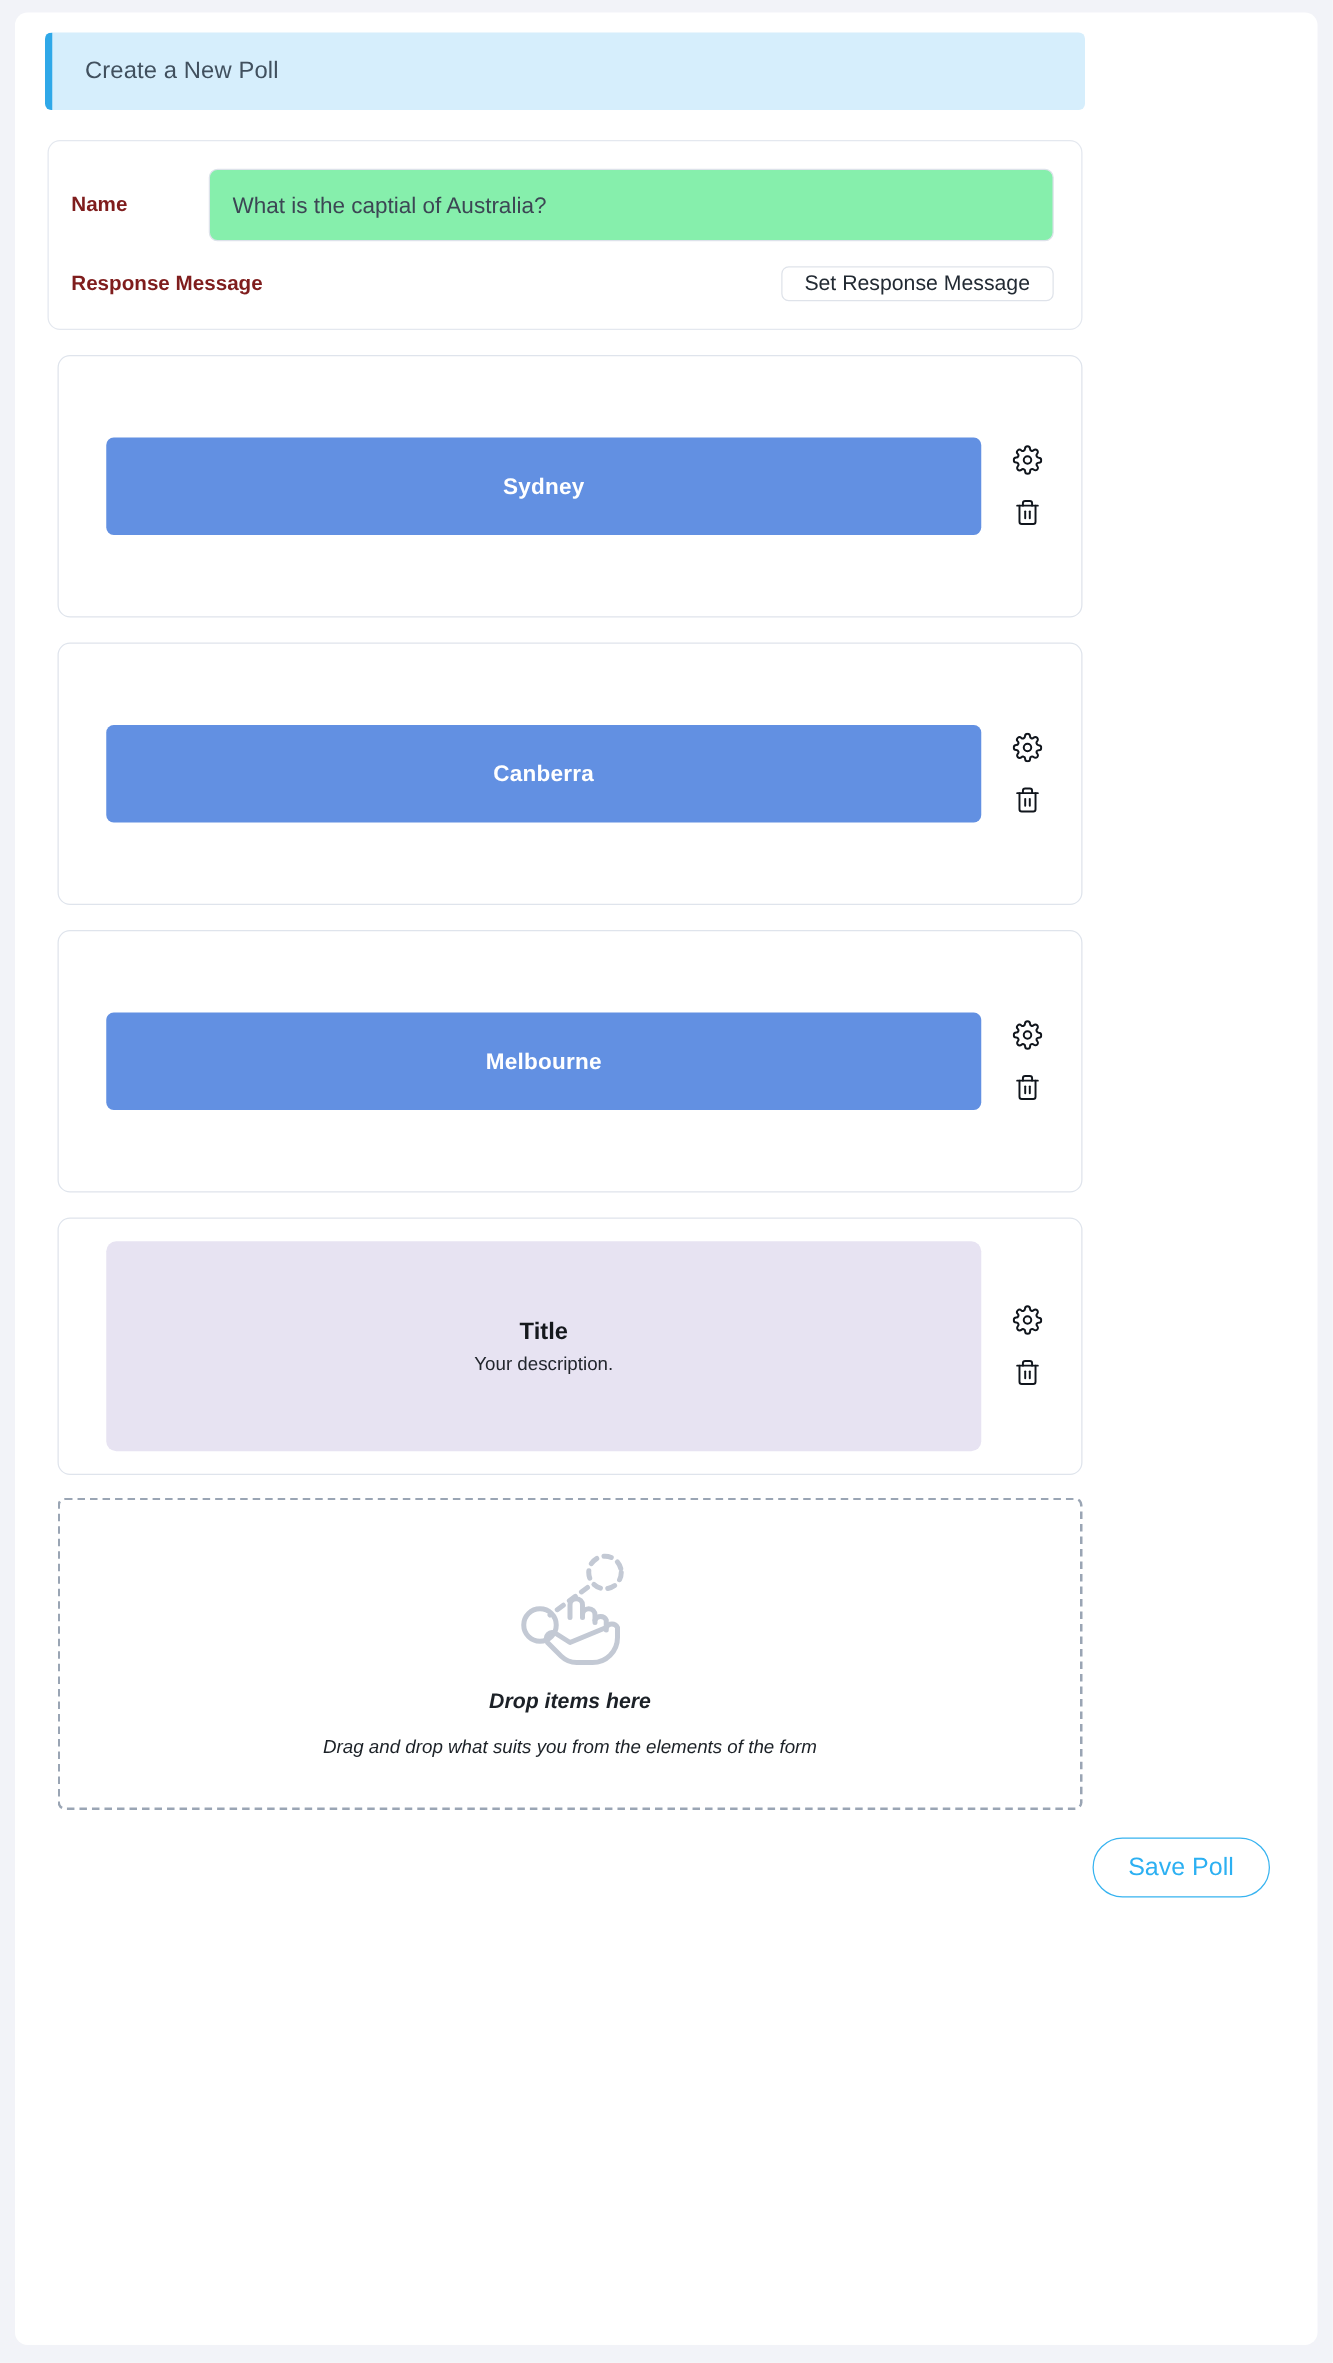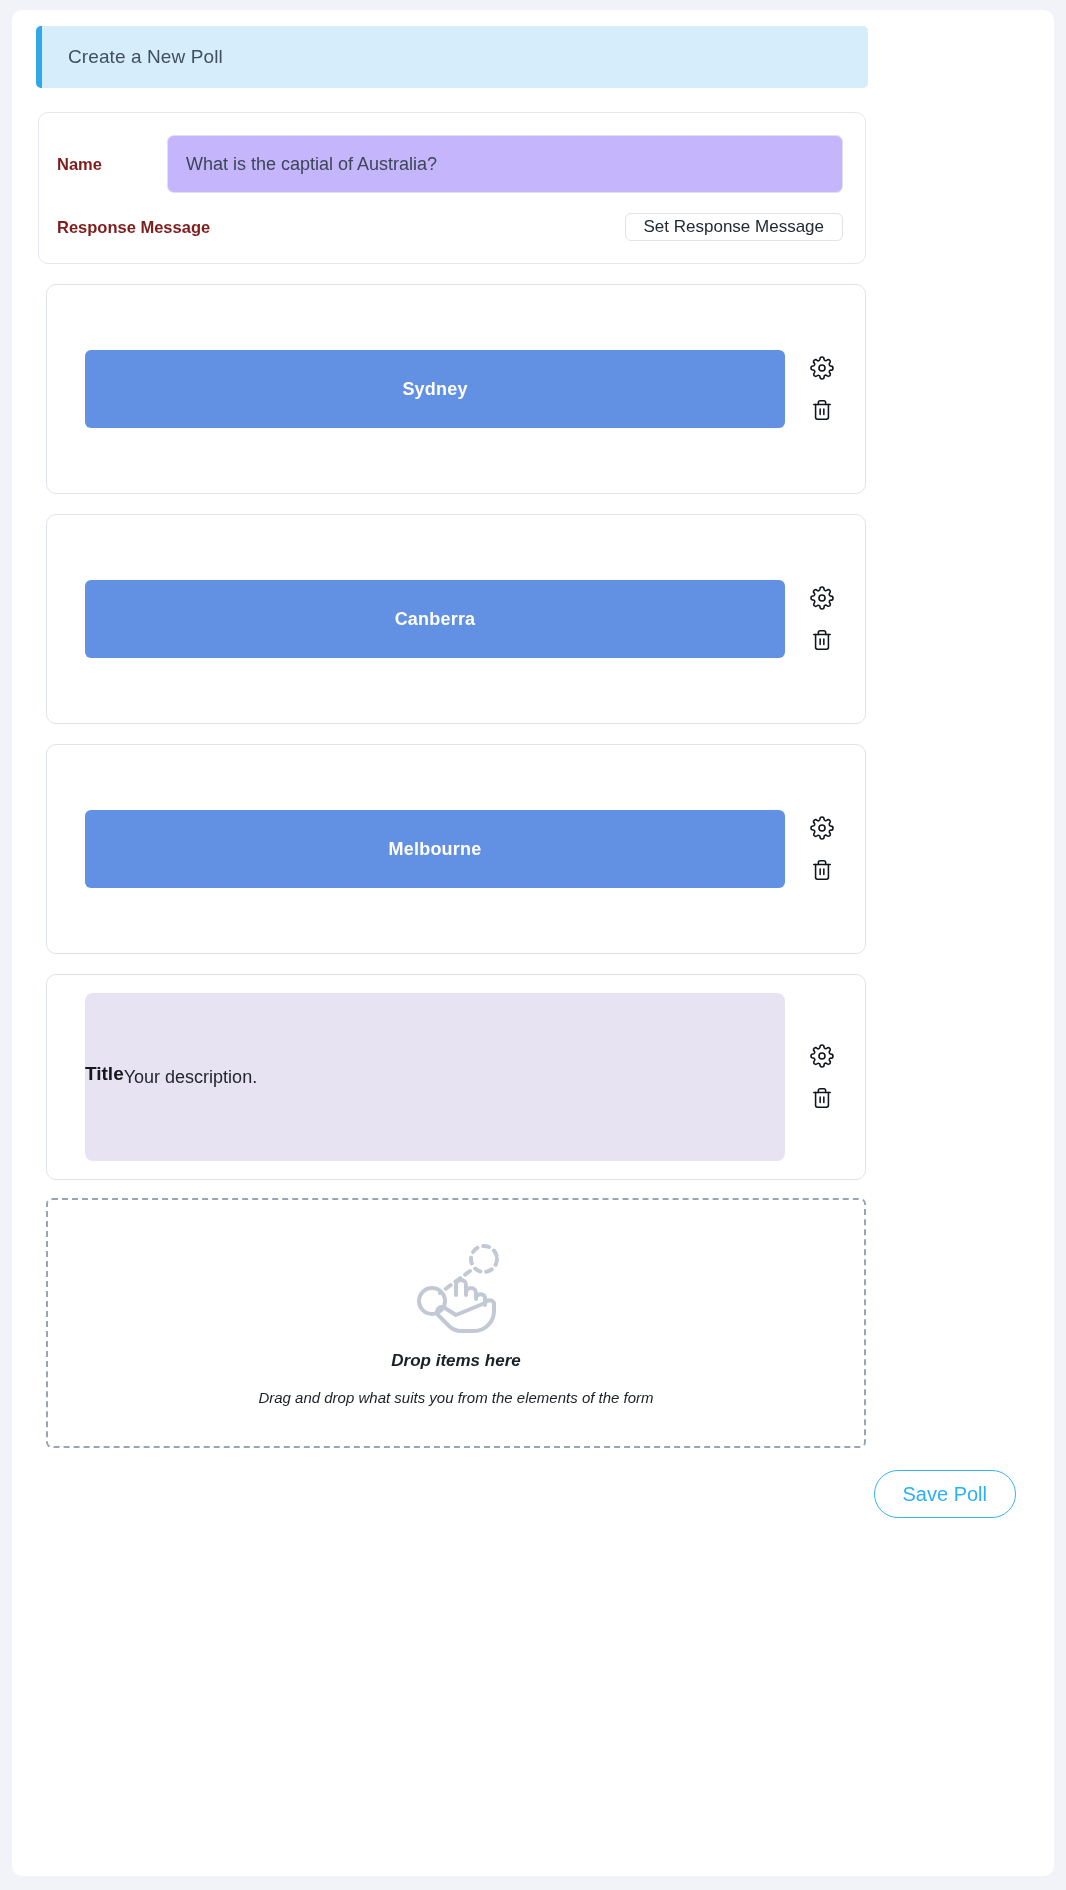--- a/index.html
+++ b/index.html
@@ -70,21 +70,21 @@
     width: 110px;
     flex: none;
   }
   .meta-label.wide { width: auto; flex: 1; }
 
   .name-input {
     flex: 1;
     height: 58px;
     border: 1px solid #dde2ea;
     border-radius: 7px;
-    background: #c4b5fd;
+    background: #86efac;
     font-size: 18px;
     color: #3c4654;
     padding: 0 18px;
     font-family: "Liberation Sans", sans-serif;
     outline: none;
   }
 
   .response-btn {
     border: 1px solid #dfe3ea;
     background: #ffffff;
@@ -134,31 +134,33 @@
     cursor: pointer;
     letter-spacing: 0.2px;
   }
 
   .title-block {
     width: 100%;
     min-height: 168px;
     background: #e7e3f2;
     border-radius: 8px;
     display: flex;
-    align-items: center;
+    flex-direction: column;
+    align-items: center;
+    justify-content: center;
     cursor: pointer;
   }
   .title-block-title {
     font-size: 19px;
     font-weight: bold;
     color: #15181d;
     margin-bottom: 6px;
   }
   .title-block-desc {
-    font-size: 18px;
+    font-size: 15px;
     color: #22262d;
   }
 
   .card-actions {
     width: 54px;
     flex: none;
     display: flex;
     flex-direction: column;
     align-items: center;
     justify-content: center;

